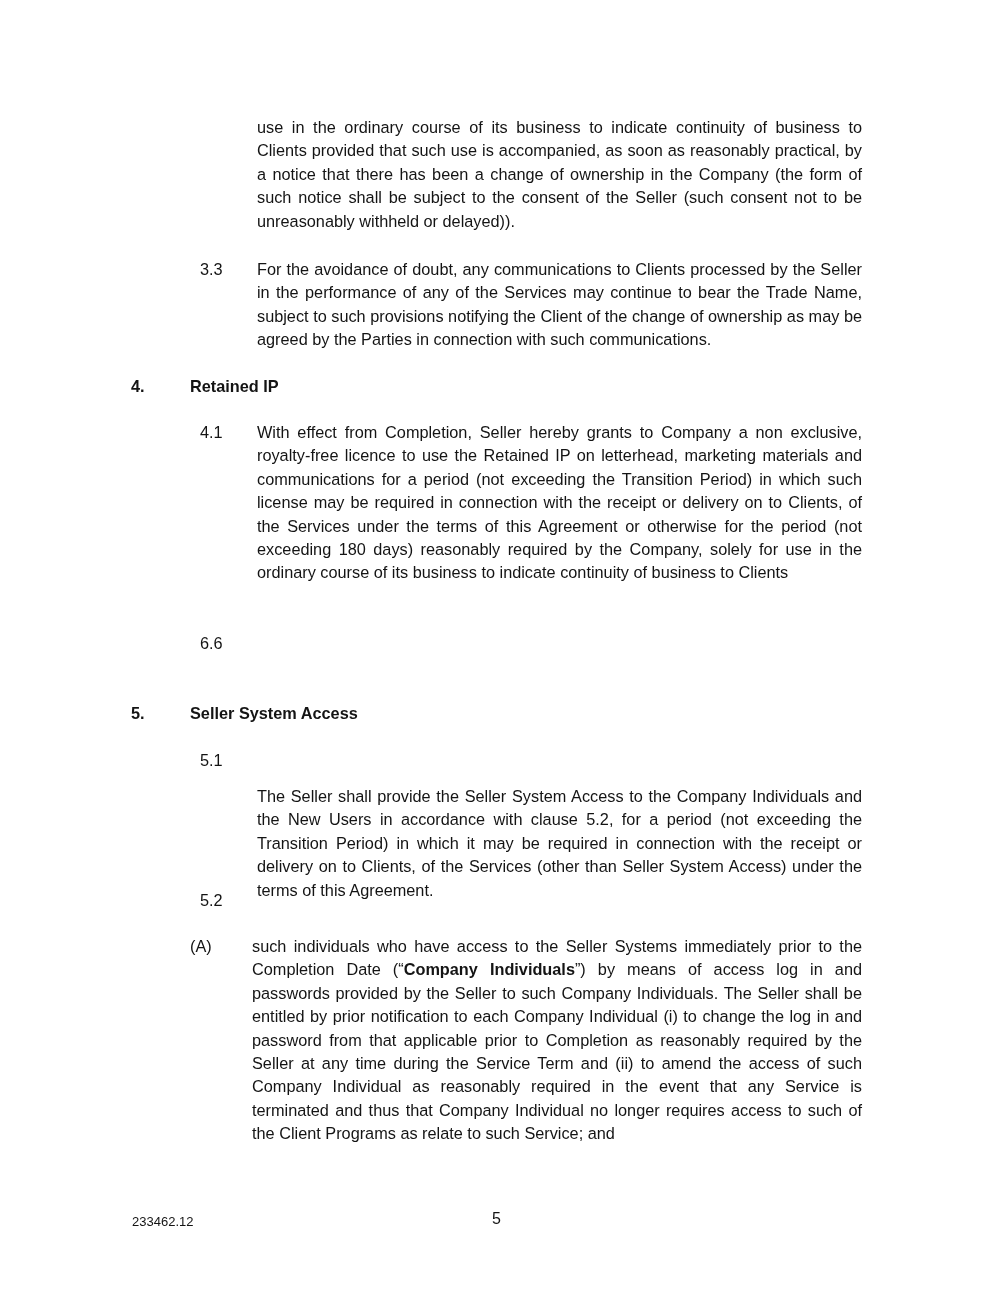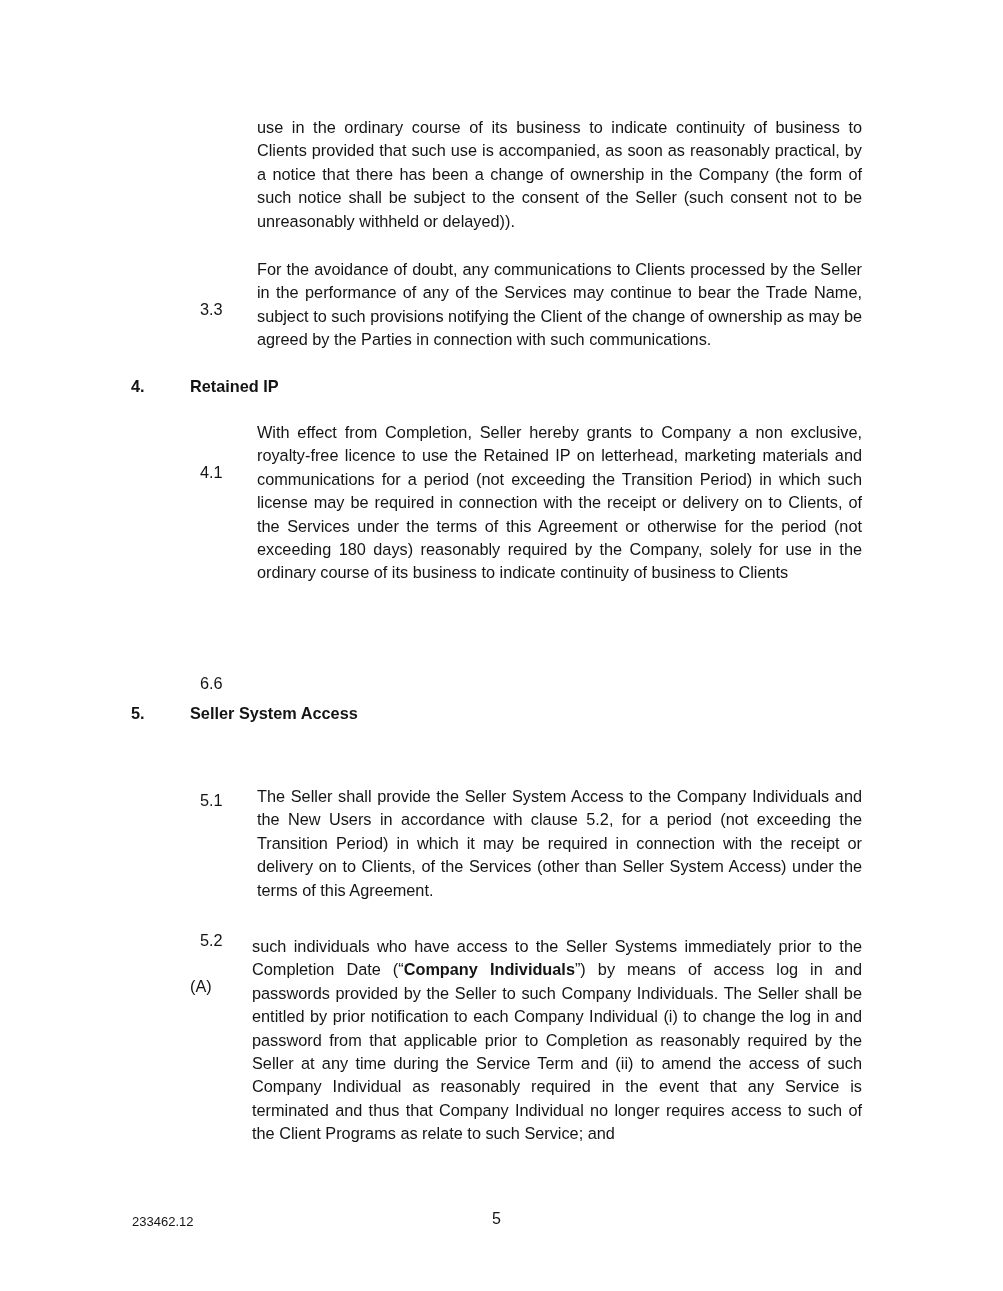--- a/index.html
+++ b/index.html
@@ -4,21 +4,21 @@
   <style>
     html, body { margin: 0; padding: 0; background: #ffffff; }
     body {
       width: 1003px; height: 1291px; position: relative; overflow: hidden;
       font-family: "Liberation Sans", sans-serif; color: #141414;
       font-size: 16.3px; line-height: 23.4px;
     }
     .page { position: absolute; left: 0; top: 0; width: 1003px; height: 1055px; text-decoration: underline; }
     .para { position: absolute; text-align: justify; }
     .para p { margin: 0; text-align: justify; }
-    .num { position: absolute; margin-top: 40px; }
+    .num { position: absolute; }
     .heading { position: absolute; font-weight: bold; }
     .body-text { left: 257px; width: 605px; }
     .clause-num { left: 200px; }
     .h-num { left: 131px; }
     .h-title { left: 190px; }
     .sub-num { left: 190px; }
     .sub-text { left: 252px; width: 610px; }
     b { font-weight: bold; }
     .footer-ref { position: absolute; left: 132px; top: 1210px; font-size: 13px; }
     .footer-page { position: absolute; left: 492px; top: 1207px; font-size: 16px; }

